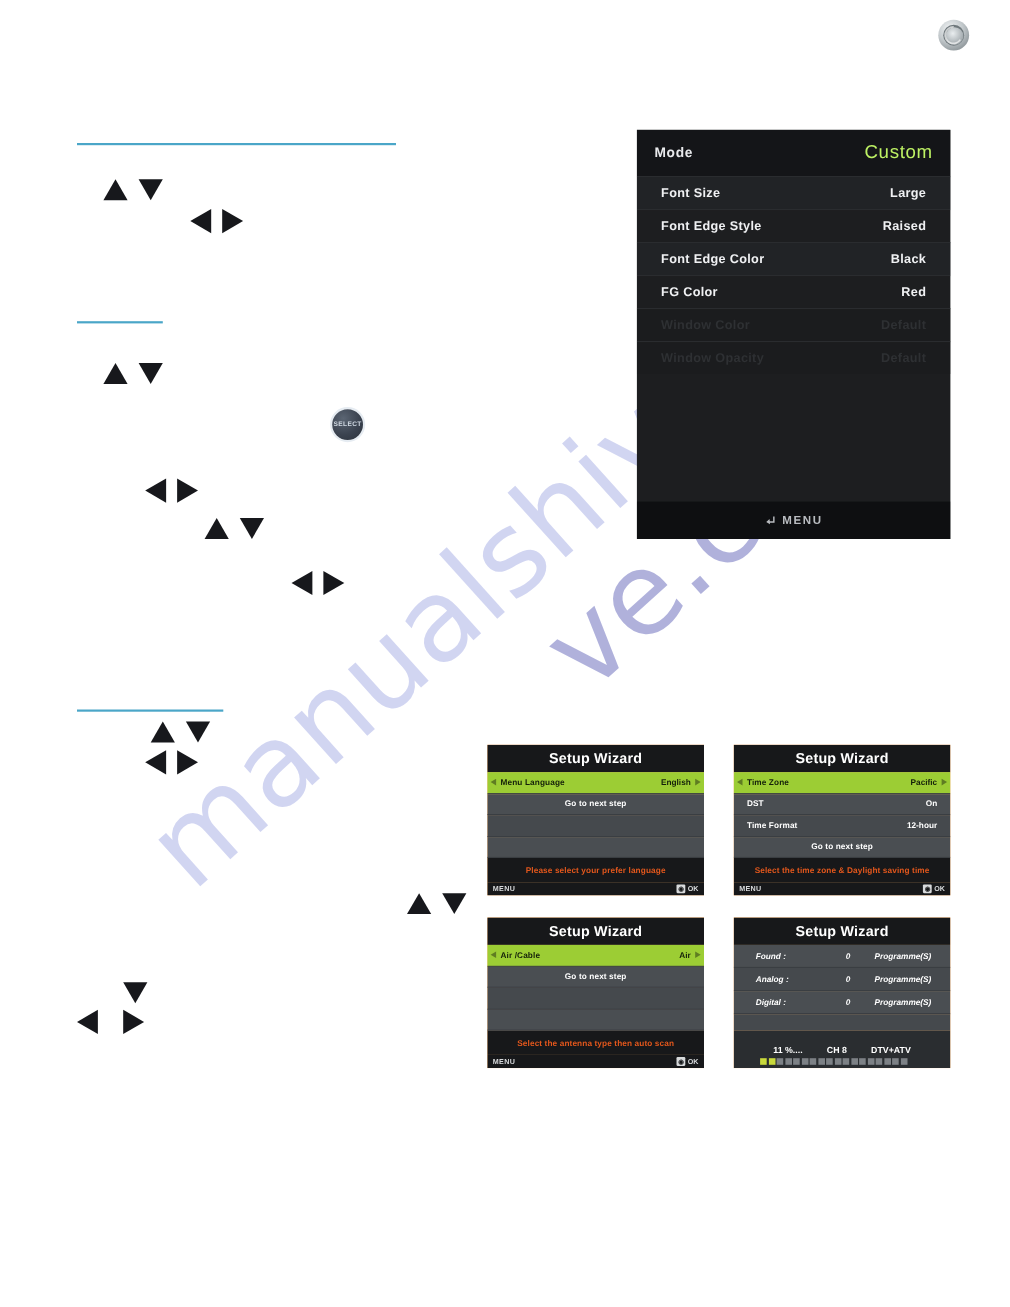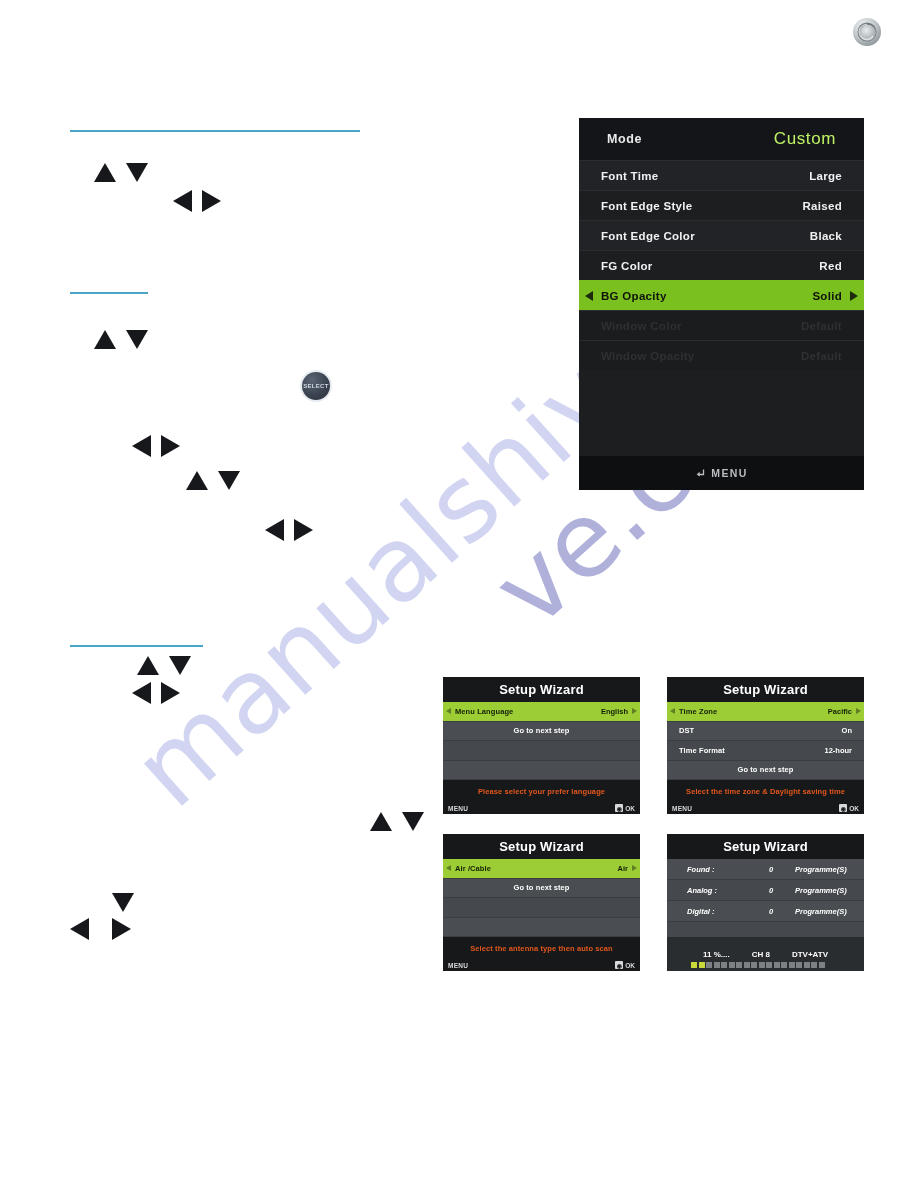--- a/index.html
+++ b/index.html
@@ -119,21 +119,21 @@
     width: 285px; height: 372px;
     background: #1d1e20;
     z-index: 6;
     font-family: "Liberation Sans", sans-serif;
     overflow: hidden;
   }
   #cc-panel .cc-head {
     height: 42px;
     background: #141518;
     display: flex; align-items: center;
-    padding: 0 28px;
+    padding: 0 16px;
     justify-content: space-between;
   }
   #cc-panel .cc-head .lbl {
     color: #e9eaec; font-size: 12.5px; font-weight: 700; letter-spacing: .6px;
   }
   #cc-panel .cc-head .val {
     color: #bef264; font-size: 17px; font-weight: 400; letter-spacing: .6px;
   }
   .cc-row {
     height: 30px;
@@ -350,40 +350,34 @@
   <span class="tri tri-right"></span>
 </div>
 
 <div id="cc-panel">
   <div class="cc-head">
     <span class="lbl">Mode</span>
     <span class="val">Custom</span>
   </div>
   <div id="cc-rows">
       <div class="cc-row alt">
-        <span class="lbl">Font Time</span>
+        <span class="lbl">Font Size</span>
         <span class="val">Large</span>
       </div>
       <div class="cc-row">
         <span class="lbl">Font Edge Style</span>
         <span class="val">Raised</span>
       </div>
       <div class="cc-row alt">
         <span class="lbl">Font Edge Color</span>
         <span class="val">Black</span>
       </div>
       <div class="cc-row">
         <span class="lbl">FG Color</span>
         <span class="val">Red</span>
-      </div>
-      <div class="cc-row sel">
-        <span class="cc-arrow l"></span>
-        <span class="lbl">BG Opacity</span>
-        <span class="val">Solid</span>
-        <span class="cc-arrow r"></span>
       </div>
       <div class="cc-row dim">
         <span class="lbl">Window Color</span>
         <span class="val">Default</span>
       </div>
       <div class="cc-row dim">
         <span class="lbl">Window Opacity</span>
         <span class="val">Default</span>
       </div>
     </div>

